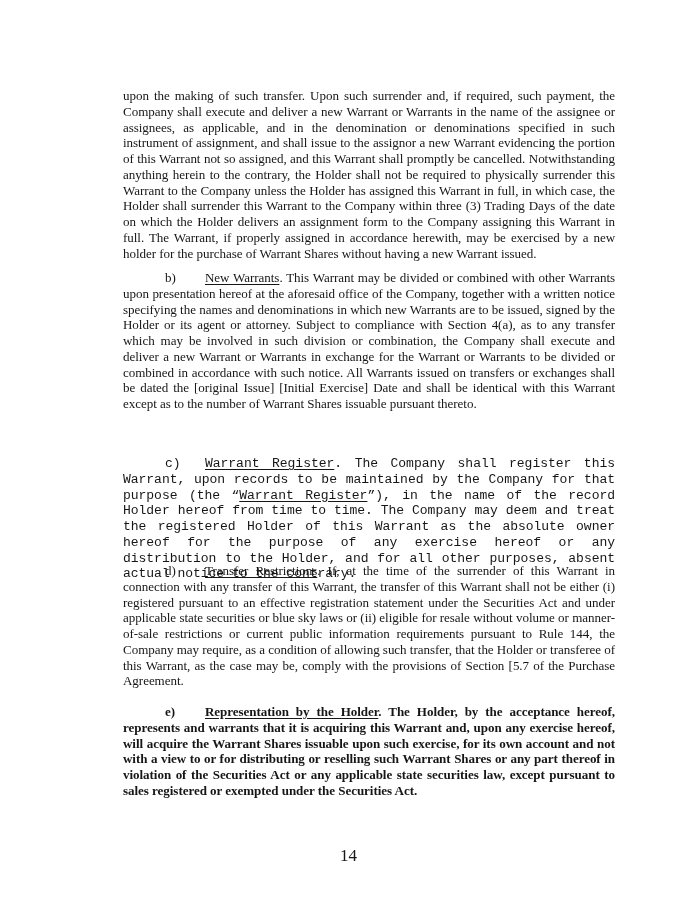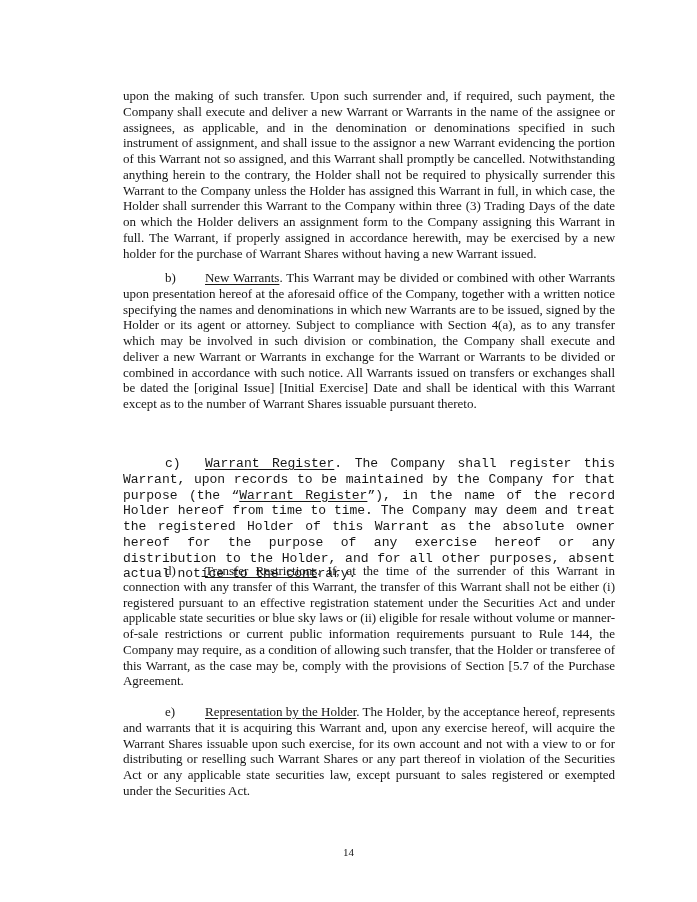--- a/index.html
+++ b/index.html
@@ -32,21 +32,21 @@
       letter-spacing: -0.05px;
     }
     .para {
       margin: 0;
       padding: 0;
     }
     .para.p-a { position: absolute; top: 88px; left: 0; width: 492px; }
     .para.p-b { position: absolute; top: 270px; left: 0; width: 492px; }
     .para.p-c { position: absolute; top: 456px; left: 0; width: 492px; font-family: Liberation Mono, monospace; }
     .para.p-d { position: absolute; top: 563px; left: 0; width: 492px; }
-    .para.p-e { position: absolute; top: 704px; left: 0; width: 492px; }
+    .para.p-e { position: absolute; top: 704px; left: 0; width: 492px; font-weight: bold; }
 
     .item-label {
       display: inline-block;
       margin-left: 42px;
       width: 40px;
     }
     .heading {
       text-decoration: underline;
       text-underline-offset: 2px;
     }
@@ -54,21 +54,21 @@
       text-decoration: underline;
       text-underline-offset: 2px;
     }
     .page-number {
       position: absolute;
       top: 846px;
       left: 0;
       width: 697px;
       text-align: center;
       font-family: "Liberation Serif", "DejaVu Serif", serif;
-      font-size: 11px;
+      font-size: 17px;
       color: #161616;
     }
   </style>
 </head>
 <body>
 
 <div class="page">
   <div class="body-text">
 
     <p class="para p-a"><span>upon the making of such transfer.  Upon such surrender and, if required, such payment, the Company shall execute and deliver a new Warrant or Warrants in the name of the assignee or assignees, as applicable, and in the denomination or denominations specified in such instrument of assignment, and shall issue to the assignor a new Warrant evidencing the portion of this Warrant not so assigned, and this Warrant shall promptly be cancelled. Notwithstanding anything herein to the contrary, the Holder shall not be required to physically surrender this Warrant to the Company unless the Holder has assigned this Warrant in full, in which case, the Holder shall surrender this Warrant to the Company within three (3) Trading Days of the date on which the Holder delivers an assignment form to the Company assigning this Warrant in full.  The Warrant, if properly assigned in accordance herewith, may be exercised by a new holder for the purchase of Warrant Shares without having a new Warrant issued.</span></p>

